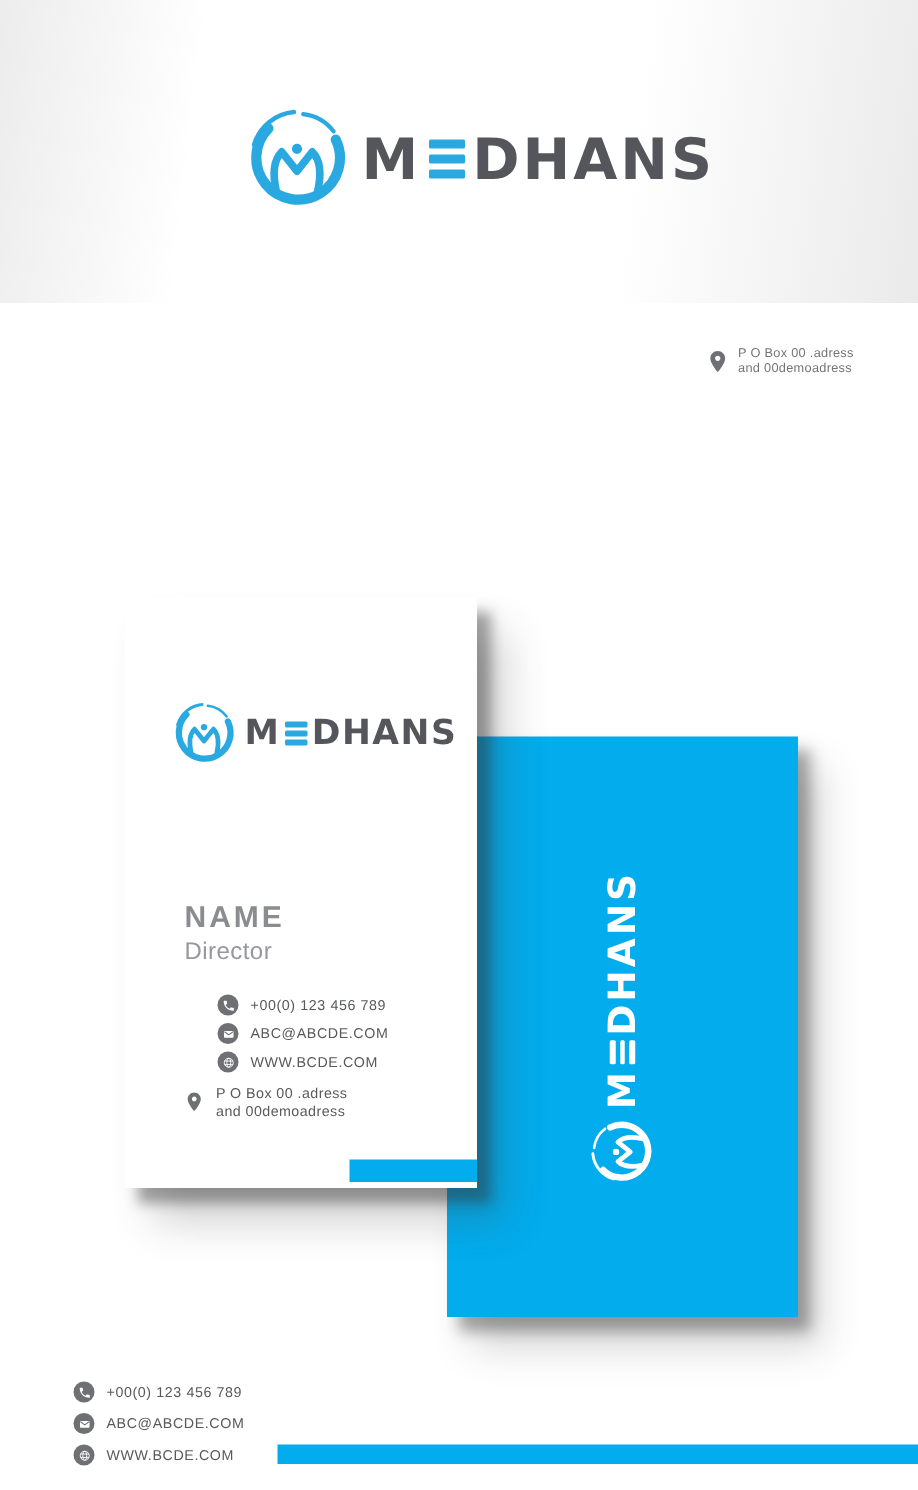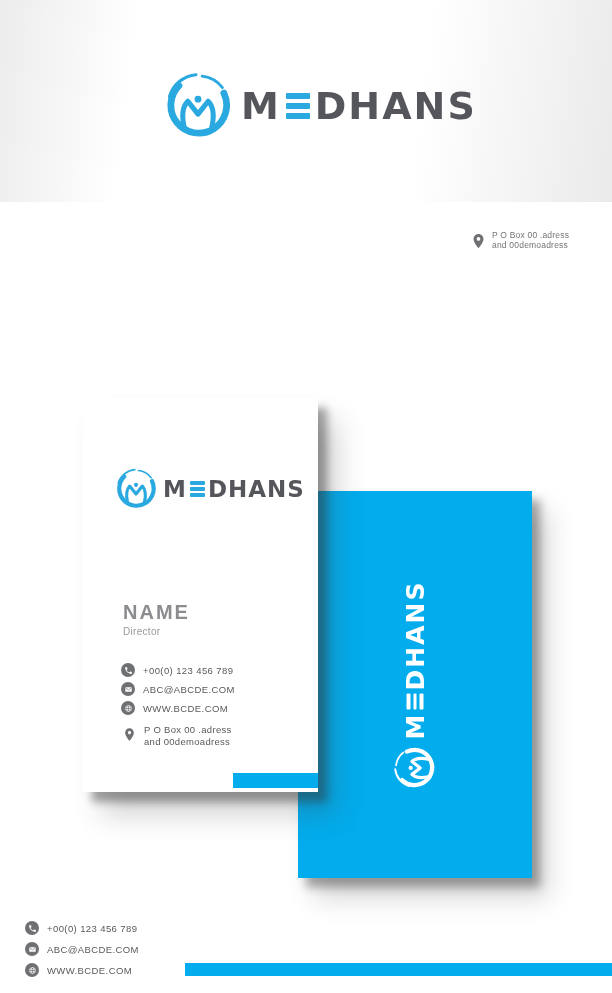--- a/index.html
+++ b/index.html
@@ -76,24 +76,24 @@
     background:#02aced; z-index:1;
     box-shadow:8px 9px 9px rgba(45,45,45,.40), 16px 20px 24px rgba(70,70,70,.22);
   }
 
   .person-name {
     position:absolute; left:40px; top:203px;
     font-size:20px; font-weight:700; letter-spacing:2px; color:#8b8c8f;
   }
   .person-title {
     position:absolute; left:40px; top:228px;
-    font-size:10px; color:#97989b; letter-spacing:.3px;
-  }
-
-  .contact-row { display:flex; align-items:center; gap:8px; }
+    font-size:16px; color:#97989b; letter-spacing:.3px;
+  }
+
+  .contact-row { display:flex; align-items:center; gap:8px;margin-left:24px; }
   .contact-row .txt { font-size:9.5px; color:#58595c; letter-spacing:.4px; white-space:nowrap; }
   .round-icon {
     width:14px; height:14px; border-radius:50%; background:#6f7073;
     display:flex; align-items:center; justify-content:center; flex:0 0 auto;
   }
   .round-icon svg { width:9px; height:9px; display:block; }
 
   .card-front .row-phone   { position:absolute; left:38px; top:265px; }
   .card-front .row-email   { position:absolute; left:38px; top:284px; }
   .card-front .row-website { position:absolute; left:38px; top:303px; }

